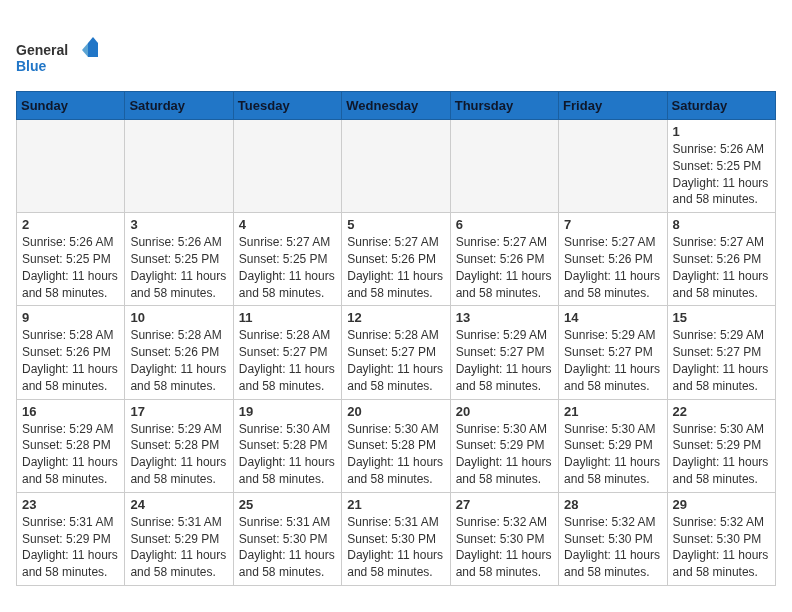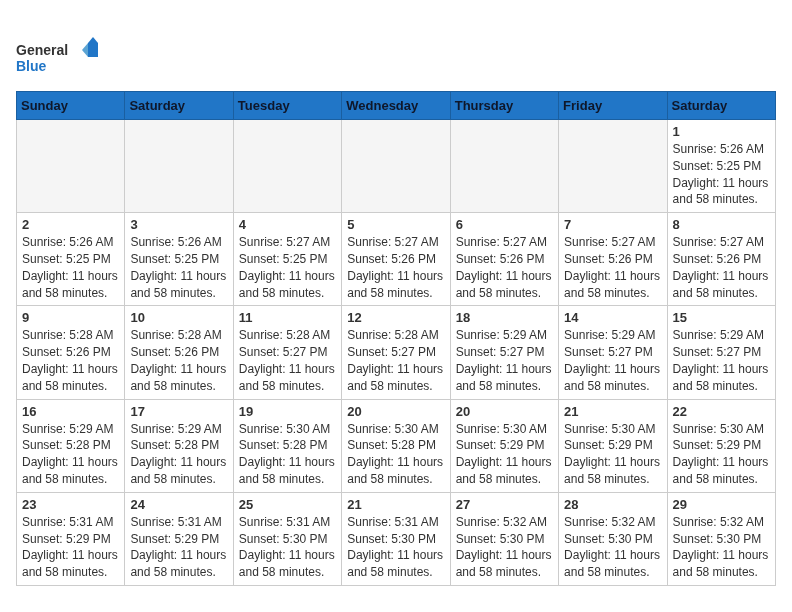--- a/index.html
+++ b/index.html
@@ -184,21 +184,21 @@
 Sunset: 5:27 PM
 Daylight: 11 hours and 58 minutes.</div>
         </td>
         <td>
           <span class="day-number">12</span>
           <div class="day-info" style="white-space: pre-line;">Sunrise: 5:28 AM
 Sunset: 5:27 PM
 Daylight: 11 hours and 58 minutes.</div>
         </td>
         <td>
-          <span class="day-number">18</span>
+          <span class="day-number">13</span>
           <div class="day-info" style="white-space: pre-line;">Sunrise: 5:29 AM
 Sunset: 5:27 PM
 Daylight: 11 hours and 58 minutes.</div>
         </td>
         <td>
           <span class="day-number">14</span>
           <div class="day-info" style="white-space: pre-line;">Sunrise: 5:29 AM
 Sunset: 5:27 PM
 Daylight: 11 hours and 58 minutes.</div>
         </td>

